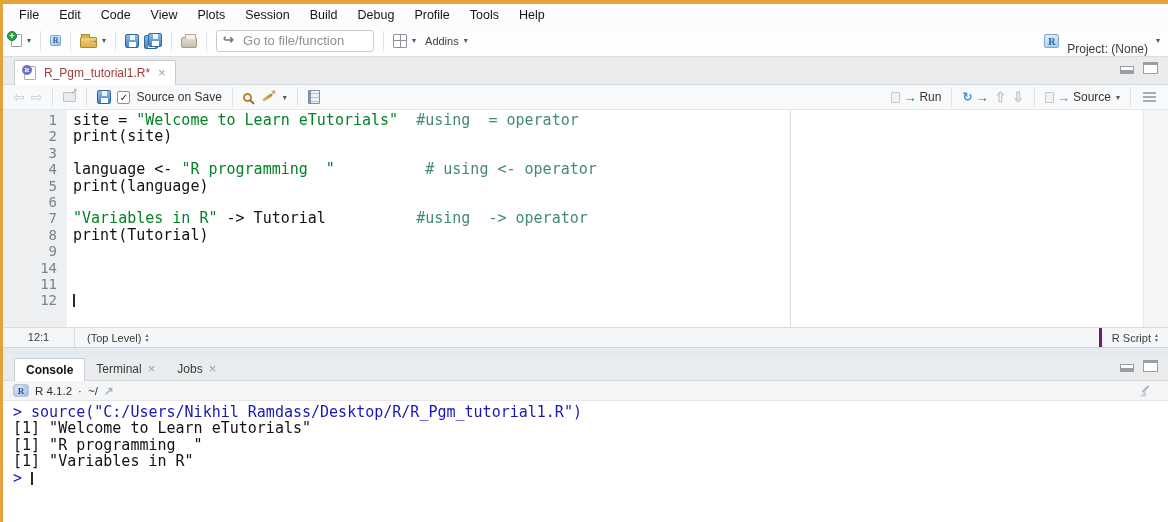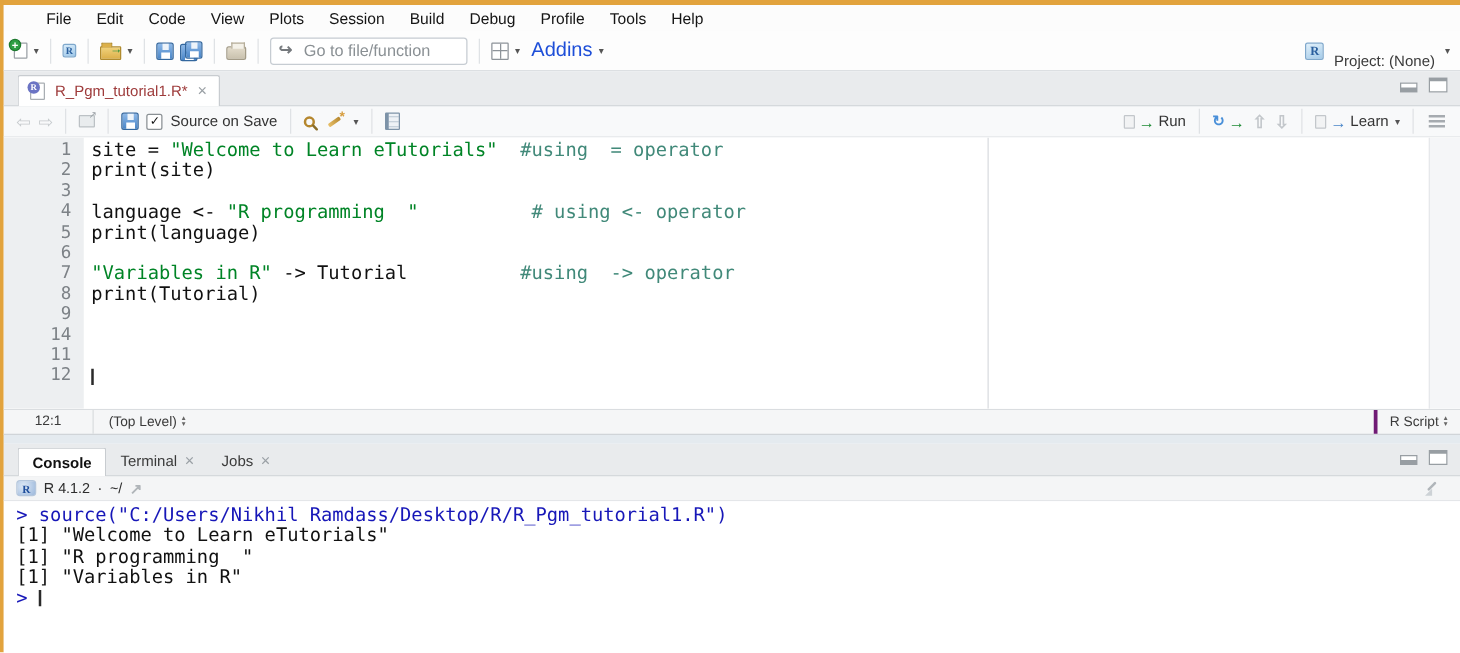--- a/index.html
+++ b/index.html
@@ -1,28 +1,28 @@
 <!DOCTYPE html>
 <html><head>
 <meta charset="utf-8">
 <style>
   * { margin:0; padding:0; box-sizing:border-box; }
   html,body { width:1168px; height:522px; font-family:"Liberation Sans",sans-serif; background:#fff; overflow:hidden; }
   .window { width:1168px; height:522px; border-top:4px solid #E2A33D; border-left:3px solid #E2A33D; display:flex; flex-direction:column; background:#fff; }
 
   
-  .menubar { height:21px; display:flex; align-items:center; background:#FCFCFC; font-size:12.5px; color:#151515; padding-left:24px; flex:0 0 auto; }
+  .menubar { height:21px; display:flex; align-items:center; background:#FCFCFC; font-size:12.5px; color:#151515; padding-left:6px; flex:0 0 auto; }
   .menu-item { padding:0 10px; cursor:default; }
 
   
   .toolbar { height:32px; display:flex; align-items:center; background:#FDFDFD; border-bottom:1px solid #DCDFE2; padding:0 8px; flex:0 0 auto; gap:5px; }
   .tb-sep { width:1px; height:20px; background:#DFE2E5; margin:0 4px; flex:0 0 auto; }
   .dd { font-size:8px; color:#555; margin-left:2px; }
   .tb-group { display:flex; align-items:center; gap:3px; }
-  .tb-label { font-size:16px; color:#1d4ed8; margin-left:4px; }
+  .tb-label { font-size:11px; color:#404040; margin-left:4px; }
   .spacer { flex:1 1 auto; }
 
   
   .icon-page { width:11px; height:13px; background:#fff; border:1px solid #9aa0a5; border-radius:1px; position:relative; }
   .badge-plus { position:absolute; top:-4px; left:-5px; width:10px; height:10px; background:#2e9e44; border:1px solid #1e7a30; border-radius:50%; color:#fff; font:bold 9px/8px "Liberation Sans",sans-serif; text-align:center; }
   .icon-cube-sm { width:11px; height:11px; background:linear-gradient(160deg,#d8ecfa,#9ec7e8); border:1px solid #7fa8cc; border-radius:2px; color:#2a5f9e; font:bold 8px/10px "Liberation Serif",serif; text-align:center; position:relative; }
   .icon-folder { width:17px; height:11px; background:linear-gradient(#f0d27c,#dcb04a); border:1px solid #b08b2e; border-radius:1px; position:relative; margin-top:3px; }
   .icon-folder::before { content:""; position:absolute; top:-4px; left:0; width:7px; height:3px; background:#dcb04a; border:1px solid #b08b2e; border-bottom:none; border-radius:1px 1px 0 0; }
   .folder-arrow { position:absolute; right:-2px; top:-3px; color:#1e8a34; font-weight:bold; font-size:10px; line-height:10px; }
   .icon-floppy { width:14px; height:14px; background:linear-gradient(#8db8e8,#4a86c8); border:1px solid #33679e; border-radius:2px; position:relative; }
@@ -215,21 +215,21 @@
     <div class="tb-group">
       <span class="rerun-swirl">↻</span>
       <span class="green-arrow">→</span>
     </div>
     <span class="chunk-arrow">⇧</span>
     <span class="chunk-arrow">⇩</span>
     <div class="tb-sep"></div>
     <div class="tb-group">
       <span class="run-doc"></span>
       <span class="blue-arrow">→</span>
-      <span>Learn</span>
+      <span>Source</span>
       <span class="dd">▾</span>
     </div>
     <div class="tb-sep"></div>
     <span class="icon-outline"></span>
   </div>
 
   <div class="editor">
     <div class="gutter-bg"></div>
     <div class="margin-line"></div>
     <div class="ed-lines">

